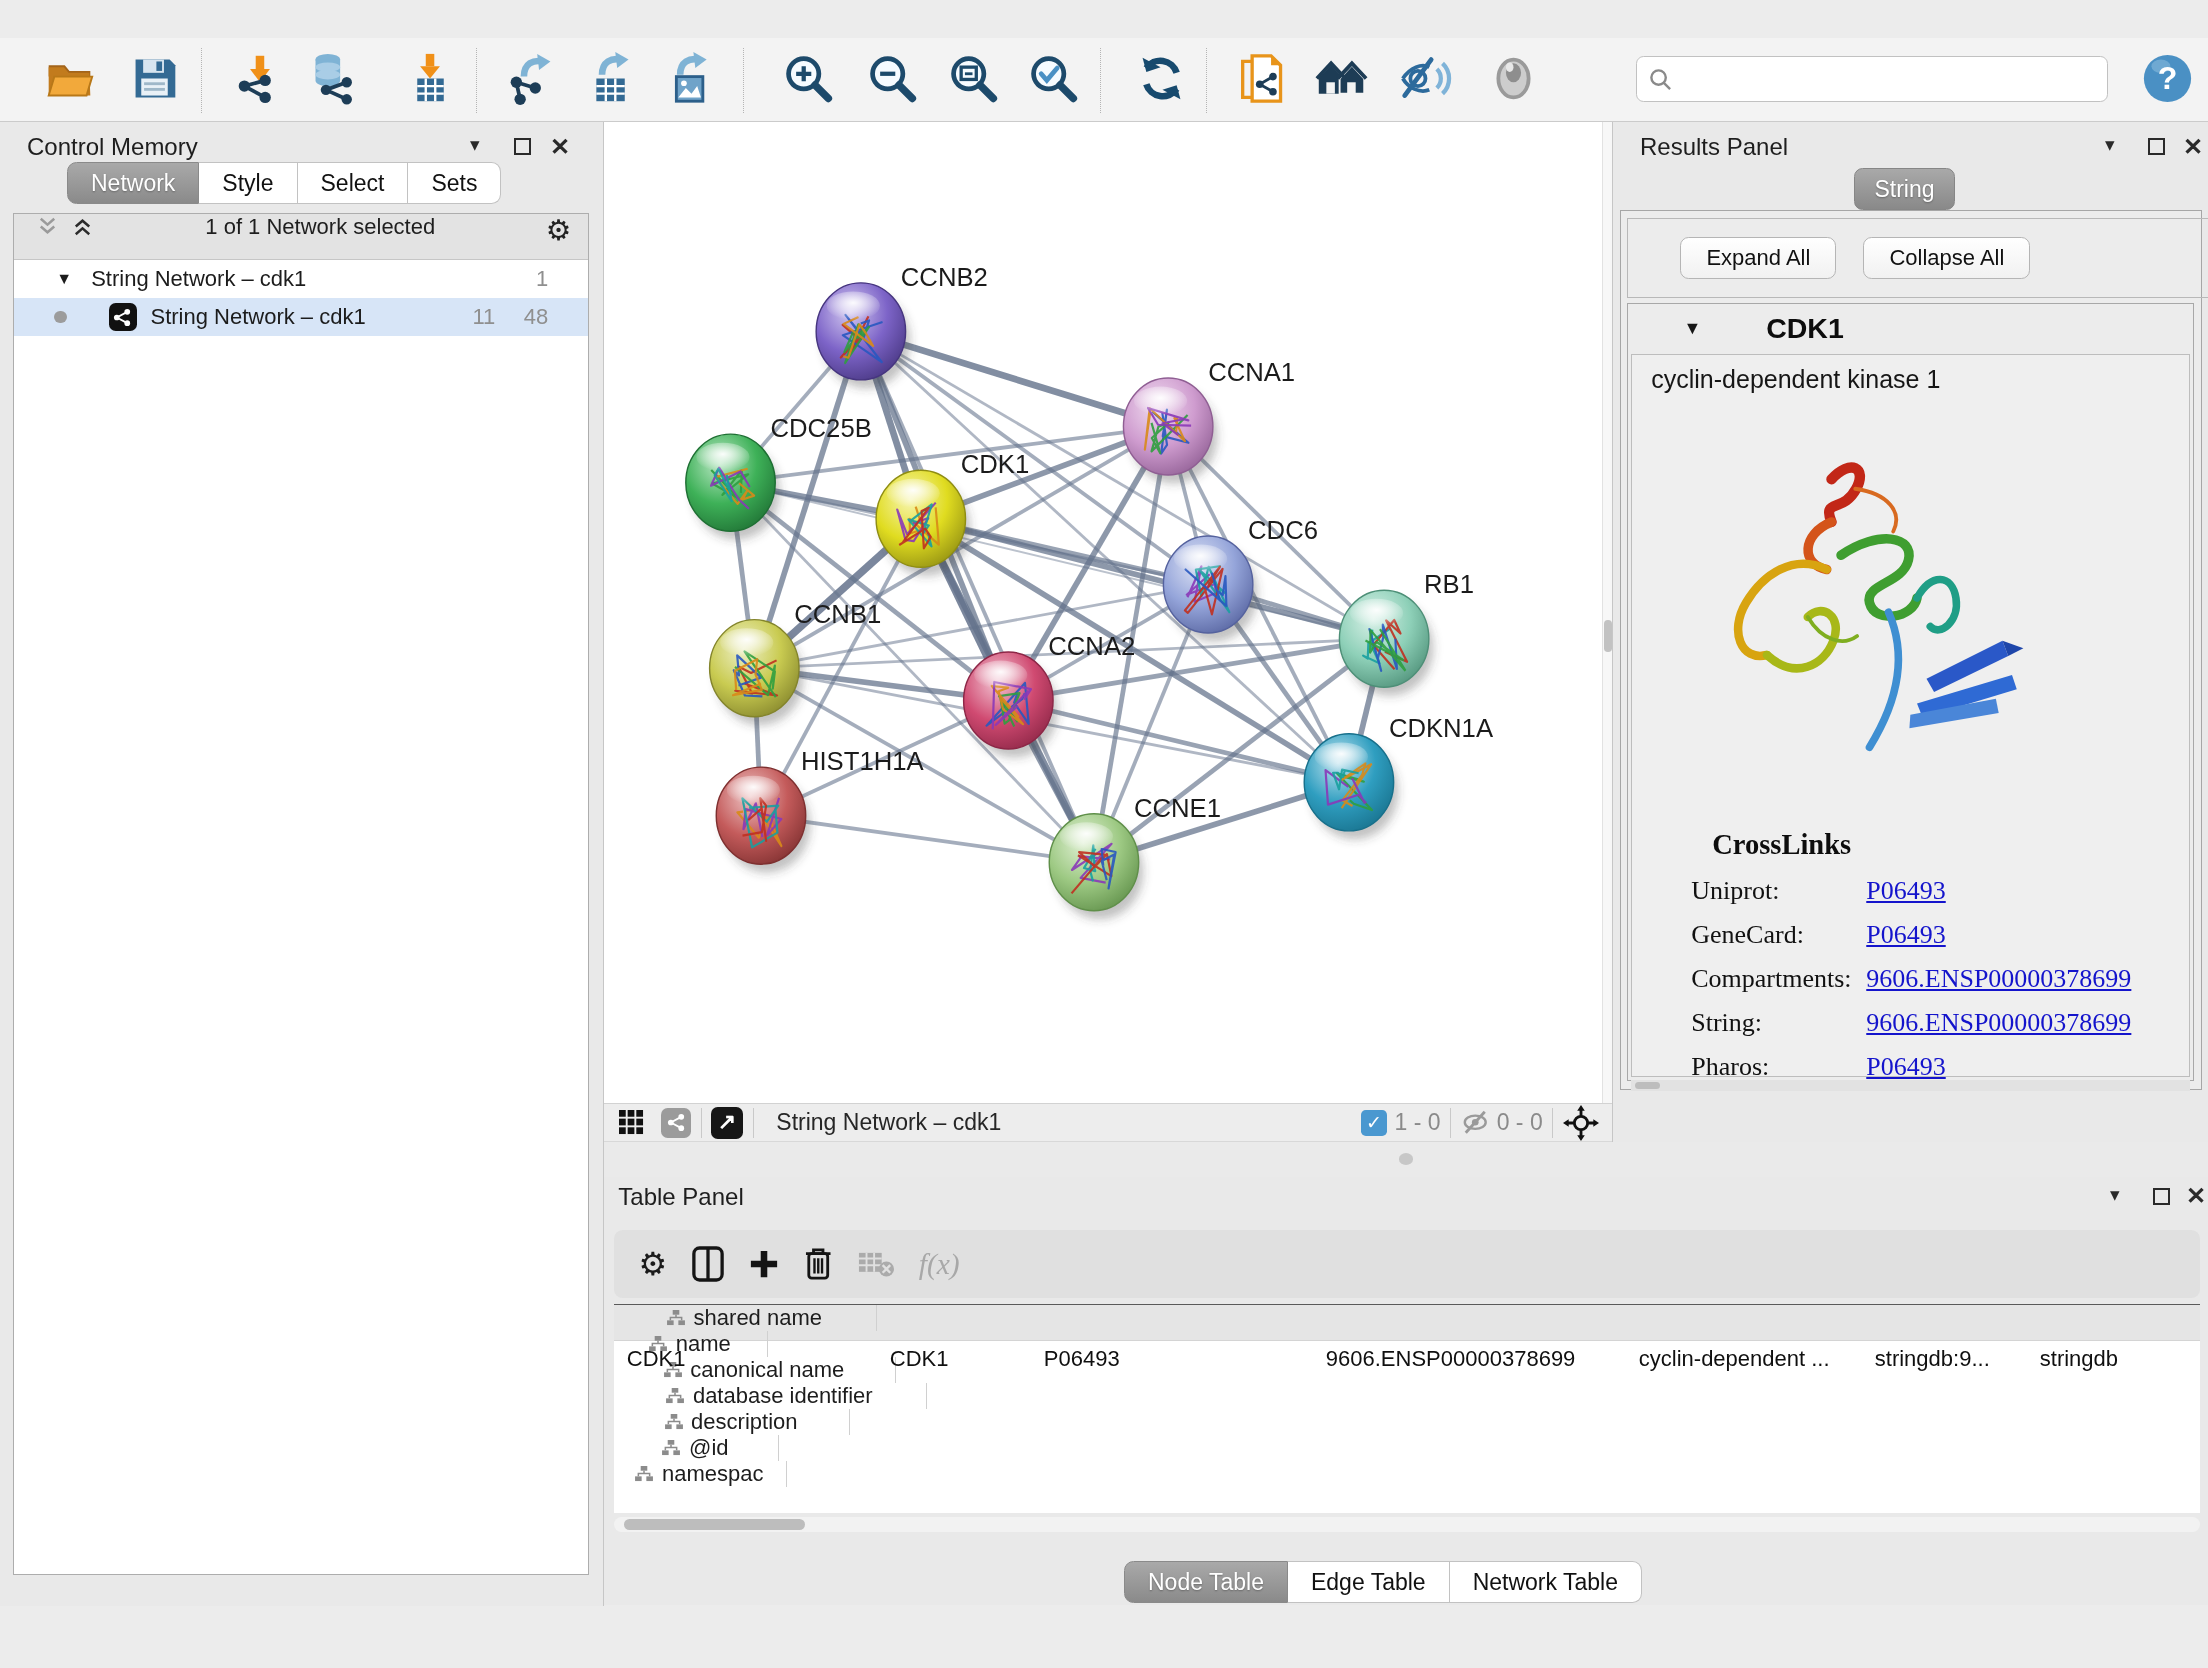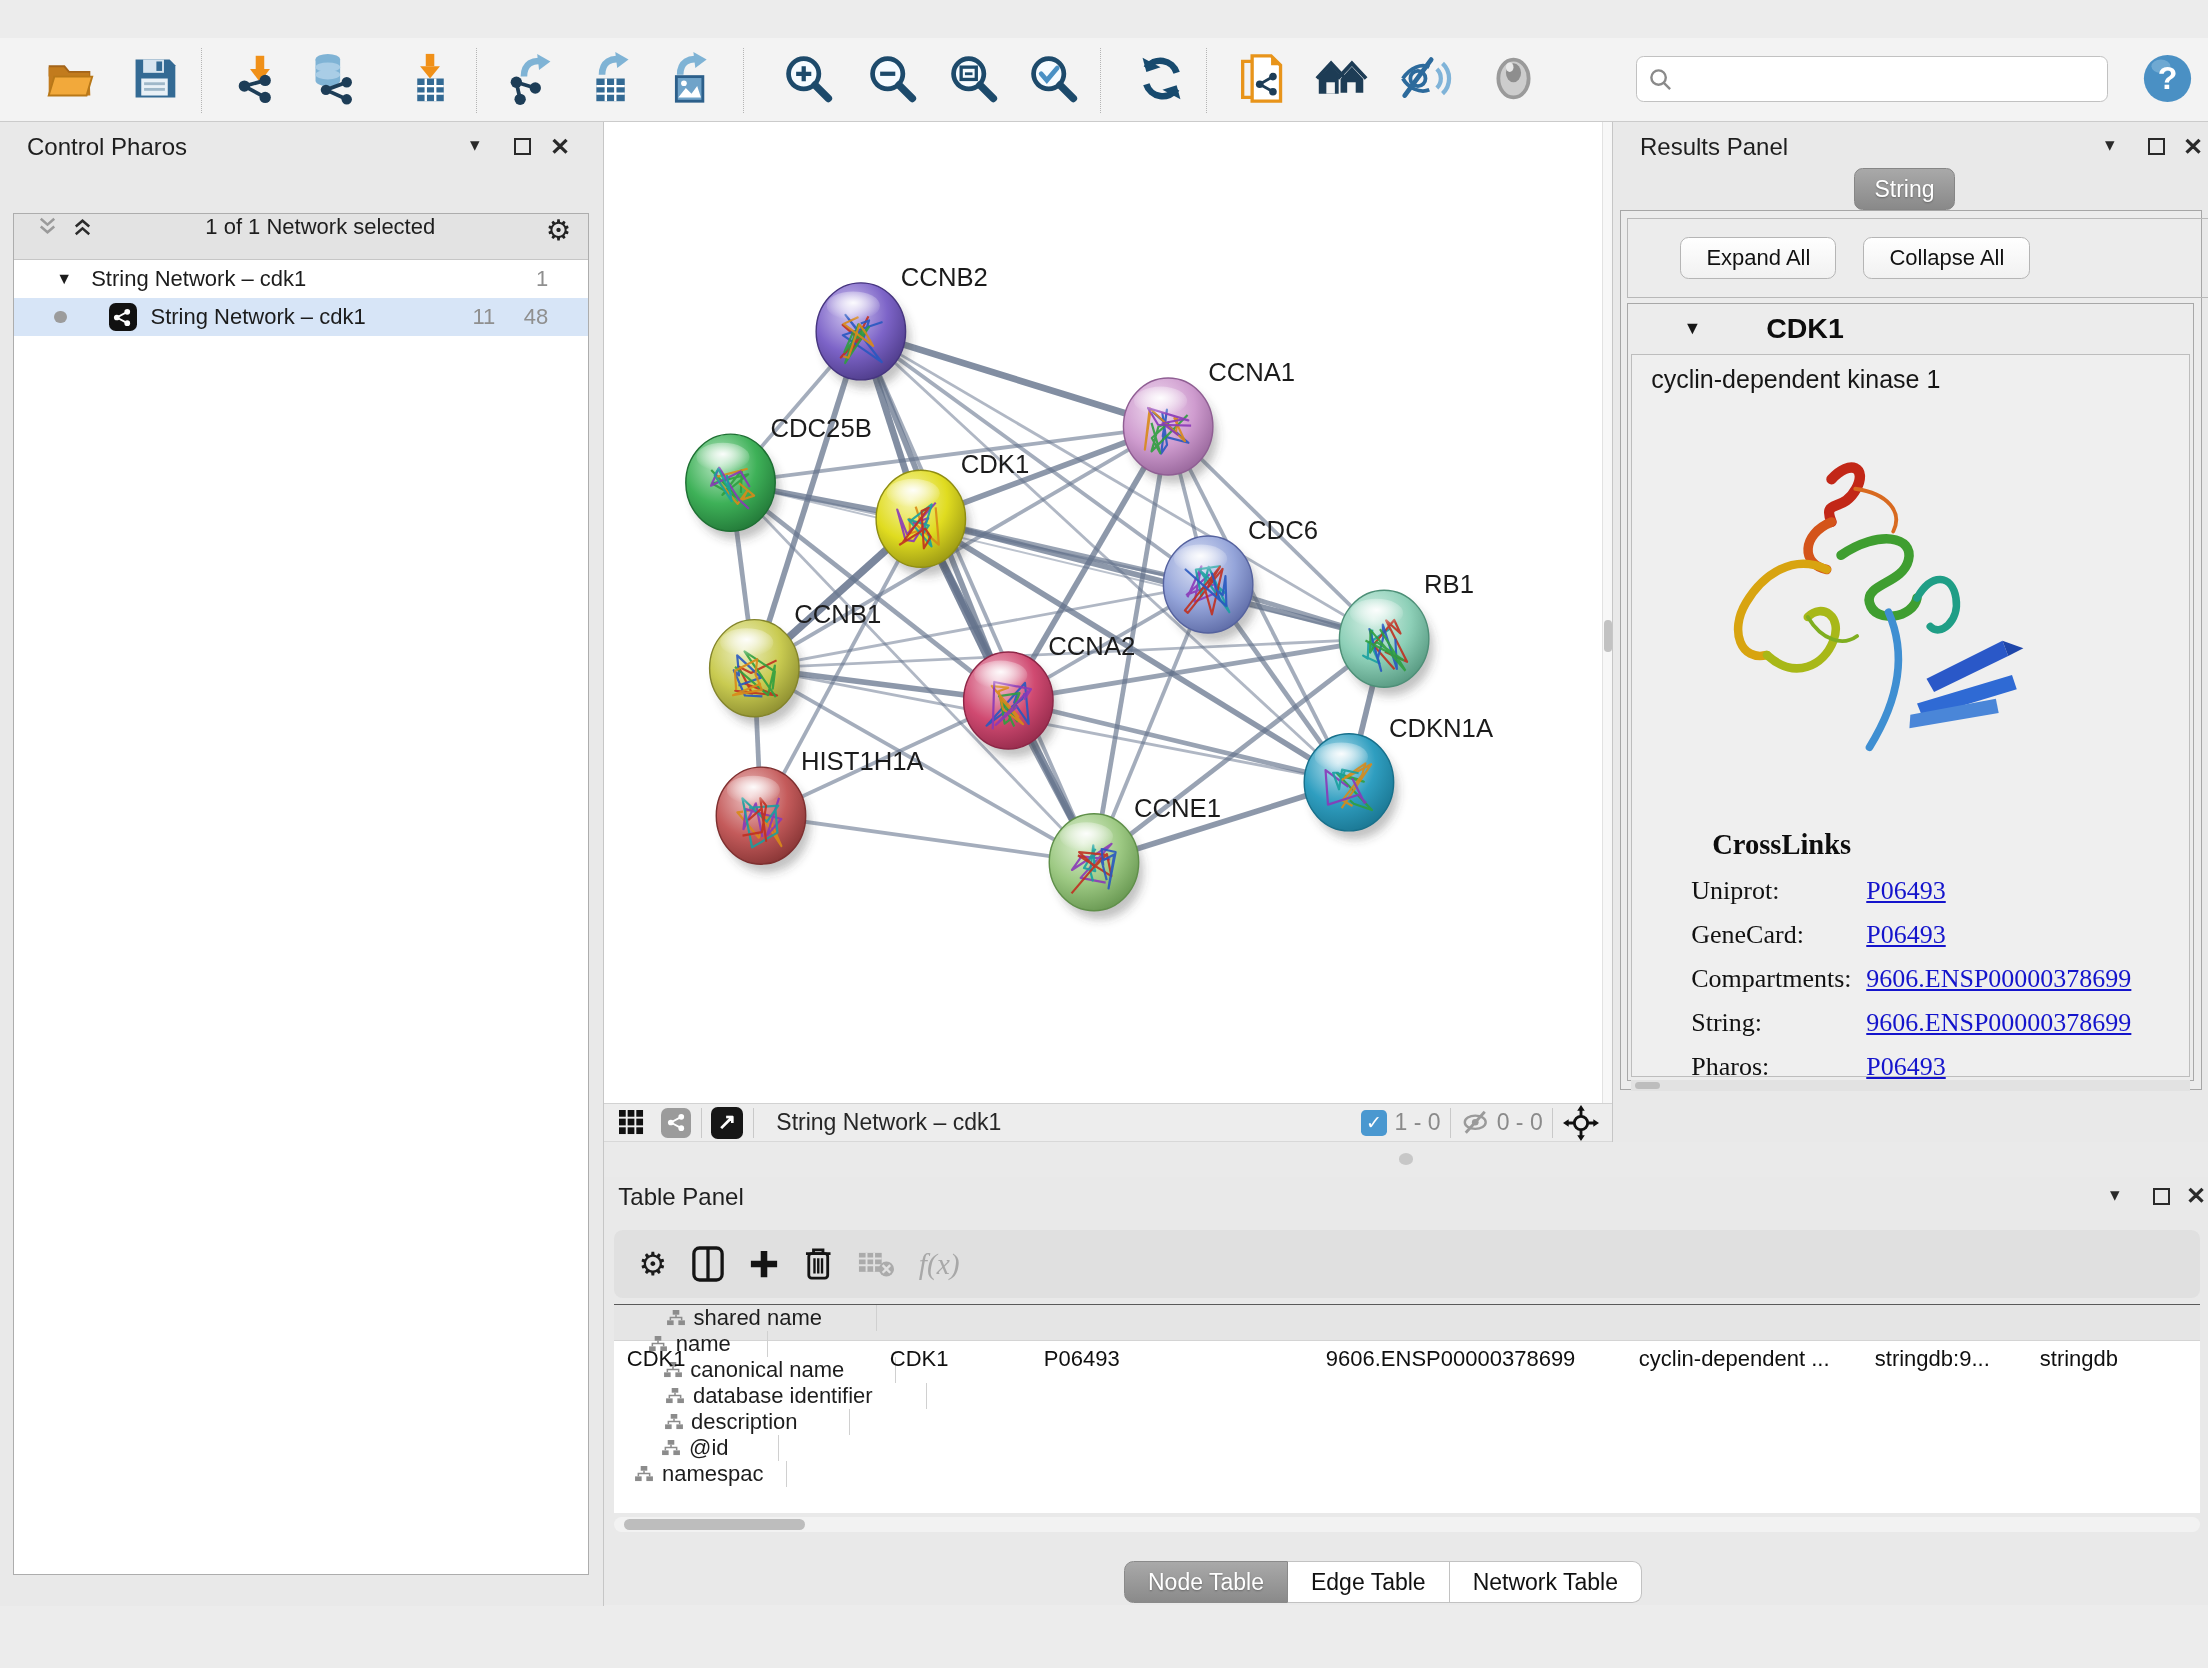--- a/index.html
+++ b/index.html
@@ -266,25 +266,31 @@
     <div class="abs tbtn" style="left:2140px">
       <svg width="51" height="51" viewBox="0 0 54 54">
           <circle cx="27" cy="27" r="25" fill="#4a90c4"></circle>
           <ellipse cx="20" cy="14" rx="10" ry="7" fill="#7fb3d8" opacity="0.7"></ellipse>
           <text x="27" y="38" font-size="34" font-weight="bold" text-anchor="middle" fill="#fff" font-family="Liberation Sans,sans-serif">?</text>
         </svg>
     </div>
   </div>
 
   <div class="abs cpanel">
-    <div class="abs" style="left:27px;top:11.4px"><span class="panel-head-title">Control Pharos</span></div>
+    <div class="abs" style="left:27px;top:11.4px"><span class="panel-head-title">Control Memory</span></div>
     <div class="abs phead-ic" style="left:470px;top:11.4px;font-size:19px">▾</div>
     <div class="abs" style="left:514px;top:16px;width:17px;height:17px;border:2.4px solid #2a2a2a"></div>
     <div class="abs phead-ic" style="left:550px;top:10.5px;font-size:24px;font-weight:bold">✕</div>
 
+    <div class="abs tabrow" style="left:67px;top:40px">
+      <div class="tab first selected">Network</div>
+      <div class="tab">Style</div>
+      <div class="tab">Select</div>
+      <div class="tab last">Sets</div>
+    </div>
 
     <div class="abs cbox">
       <div class="abs selrow">
         <svg width="25" height="25" viewBox="0 0 26 26" style="margin-left:21px">
             <path d="M6 5l7 6 7-6M6 13l7 6 7-6" stroke="#9a9a9a" stroke-width="2.6" fill="none"></path>
           </svg>
         <svg width="25" height="25" viewBox="0 0 26 26" style="margin-left:9.5px">
             <path d="M6 21l7-6 7 6M6 13l7-6 7 6" stroke="#2b2b2b" stroke-width="2.6" fill="none"></path>
           </svg>
         <div style="flex:1;text-align:center;font-size:22px;color:#1e1e1e">1 of 1 Network selected</div>

